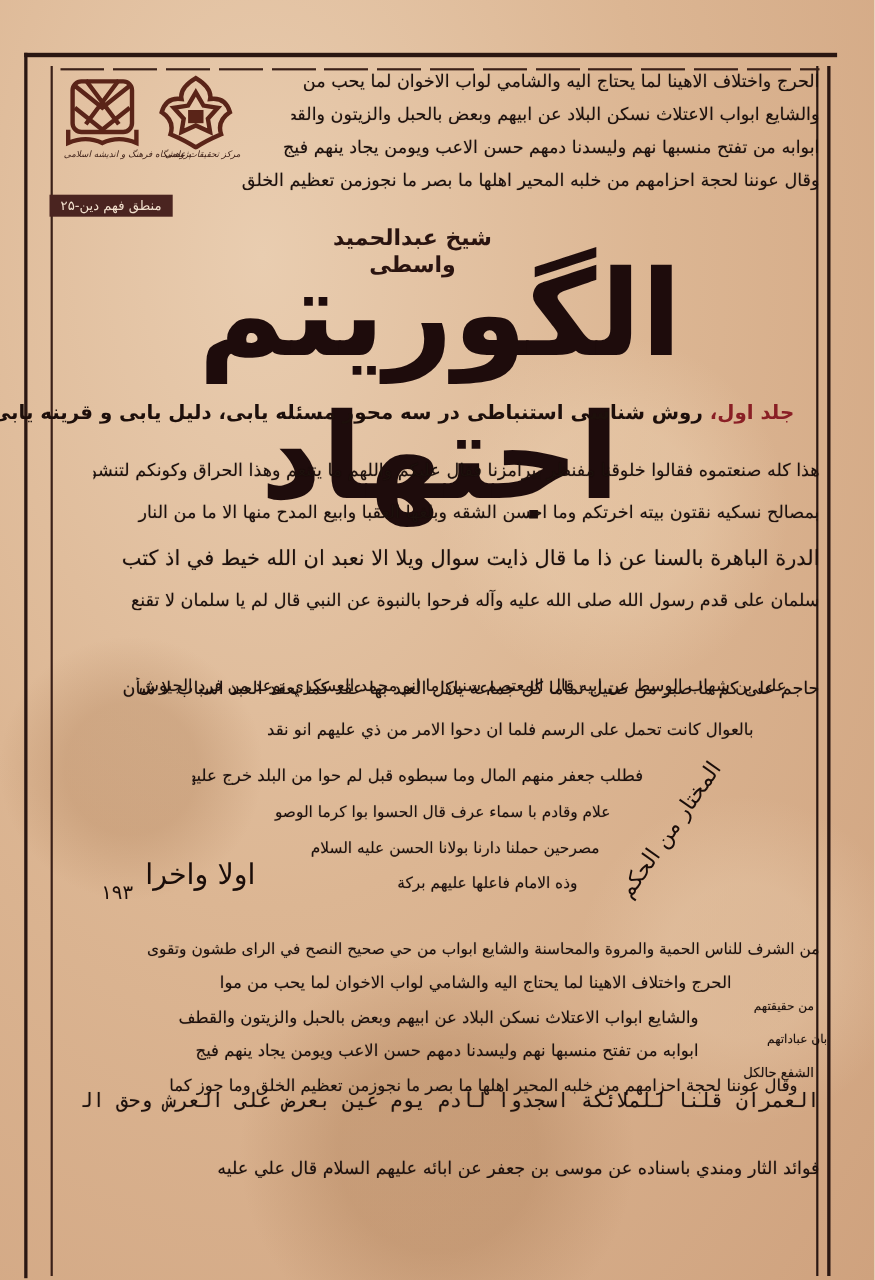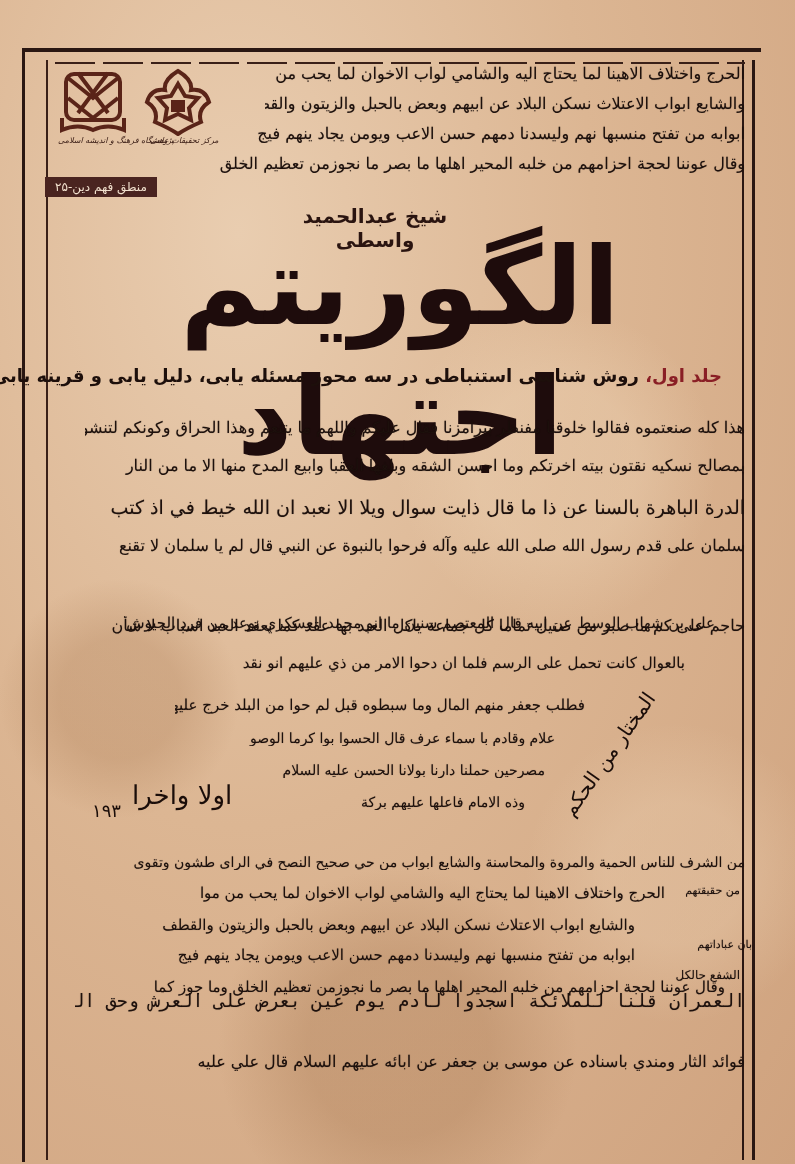--- a/index.html
+++ b/index.html
@@ -116,15 +116,15 @@
 <div class="page-num">۱۹۳</div>
 
 <div class="ms-line" style="top:854px;width:690px;font-size:14px;">من الشرف للناس الحمية والمروة والمحاسنة والشايع ابواب من حي صحيح النصح في الراى طشون وتقوى</div>
 <div class="ms-line" style="top:884px;width:560px;font-size:15px;right:130px;">الحرج واختلاف الاهينا لما يحتاج اليه والشامي لواب الاخوان لما يحب من موا</div>
 <div class="ms-line" style="top:916px;width:500px;font-size:15px;right:160px;">والشايع ابواب الاعتلاث نسكن البلاد عن ابيهم وبعض بالحبل والزيتون والقطف</div>
 <div class="ms-line" style="top:946px;width:520px;font-size:15px;right:160px;">ابوابه من تفتح منسبها نهم وليسدنا دمهم حسن الاعب ويومن يجاد ينهم فيج</div>
 <div class="ms-line" style="top:978px;width:640px;font-size:15px;right:70px;">وقال عوننا لحجة احزامهم من خلبه المحير اهلها ما بصر ما نجوزمن تعظيم الخلق وما جوز كما</div>
 <div class="ms-line" style="top:990px;width:670px;font-size:18px;font-family:Liberation Mono, monospace;">العمران قلنا للملائكة اسجدوا لآدم يوم عين بعرض على العرش وحق الرحمه</div>
 <div class="ms-line" style="top:1052px;width:670px;font-size:16px;">فوائد الثار ومندي باسناده عن موسى بن جعفر عن ابائه عليهم السلام قال علي عليه</div>
 
-<div class="ms-line" style="top:884px;right:55px;width:80px;font-size:11px;">من حقيقتهم</div>
+<div class="ms-line" style="top:908px;right:55px;width:80px;font-size:11px;">من حقيقتهم</div>
 <div class="ms-line" style="top:938px;right:43px;width:90px;font-size:11px;">بان عباداتهم</div>
 <div class="ms-line" style="top:968px;right:55px;width:90px;font-size:12px;">الشفع حالكل</div>
 
 </body></html>

